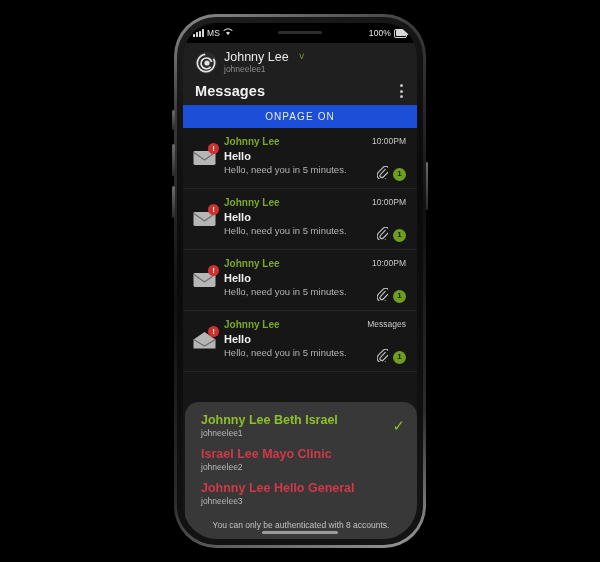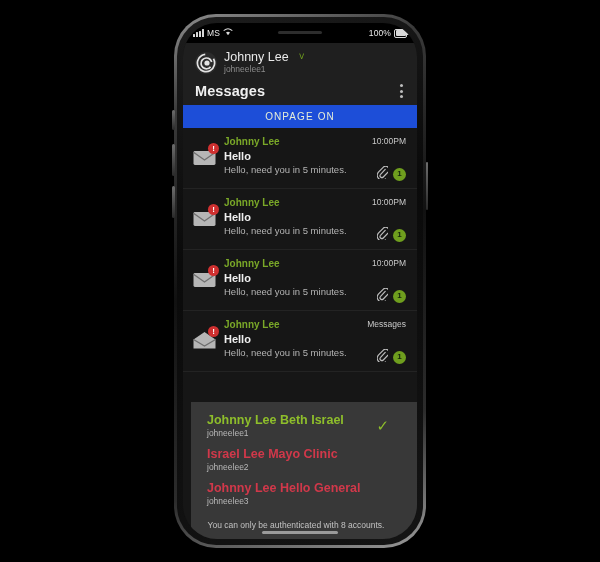--- a/index.html
+++ b/index.html
@@ -280,24 +280,25 @@
     color: #13240a;
     font-size: 8px;
     font-weight: 700;
     display: flex; align-items: center; justify-content: center;
     line-height: 1;
   }
 
   
   .acct-sheet {
     position: absolute;
-    left: 8px; right: 0; bottom: 0;
+    left: 2px; right: 0; bottom: 0;
     background: #383838;
     z-index: 15;
-    padding: 7px 16px 0 0;
+    padding: 7px 0 0 0;
+    border-radius: 14px;
   }
   .acct-item {
     display: flex;
     align-items: center;
     padding: 3px 12px 4px 16px;
   }
   .acct-item-text { flex: 1 1 auto; min-width: 0; }
   .acct-item-name {
     font-size: 12.5px;
     font-weight: 700;

